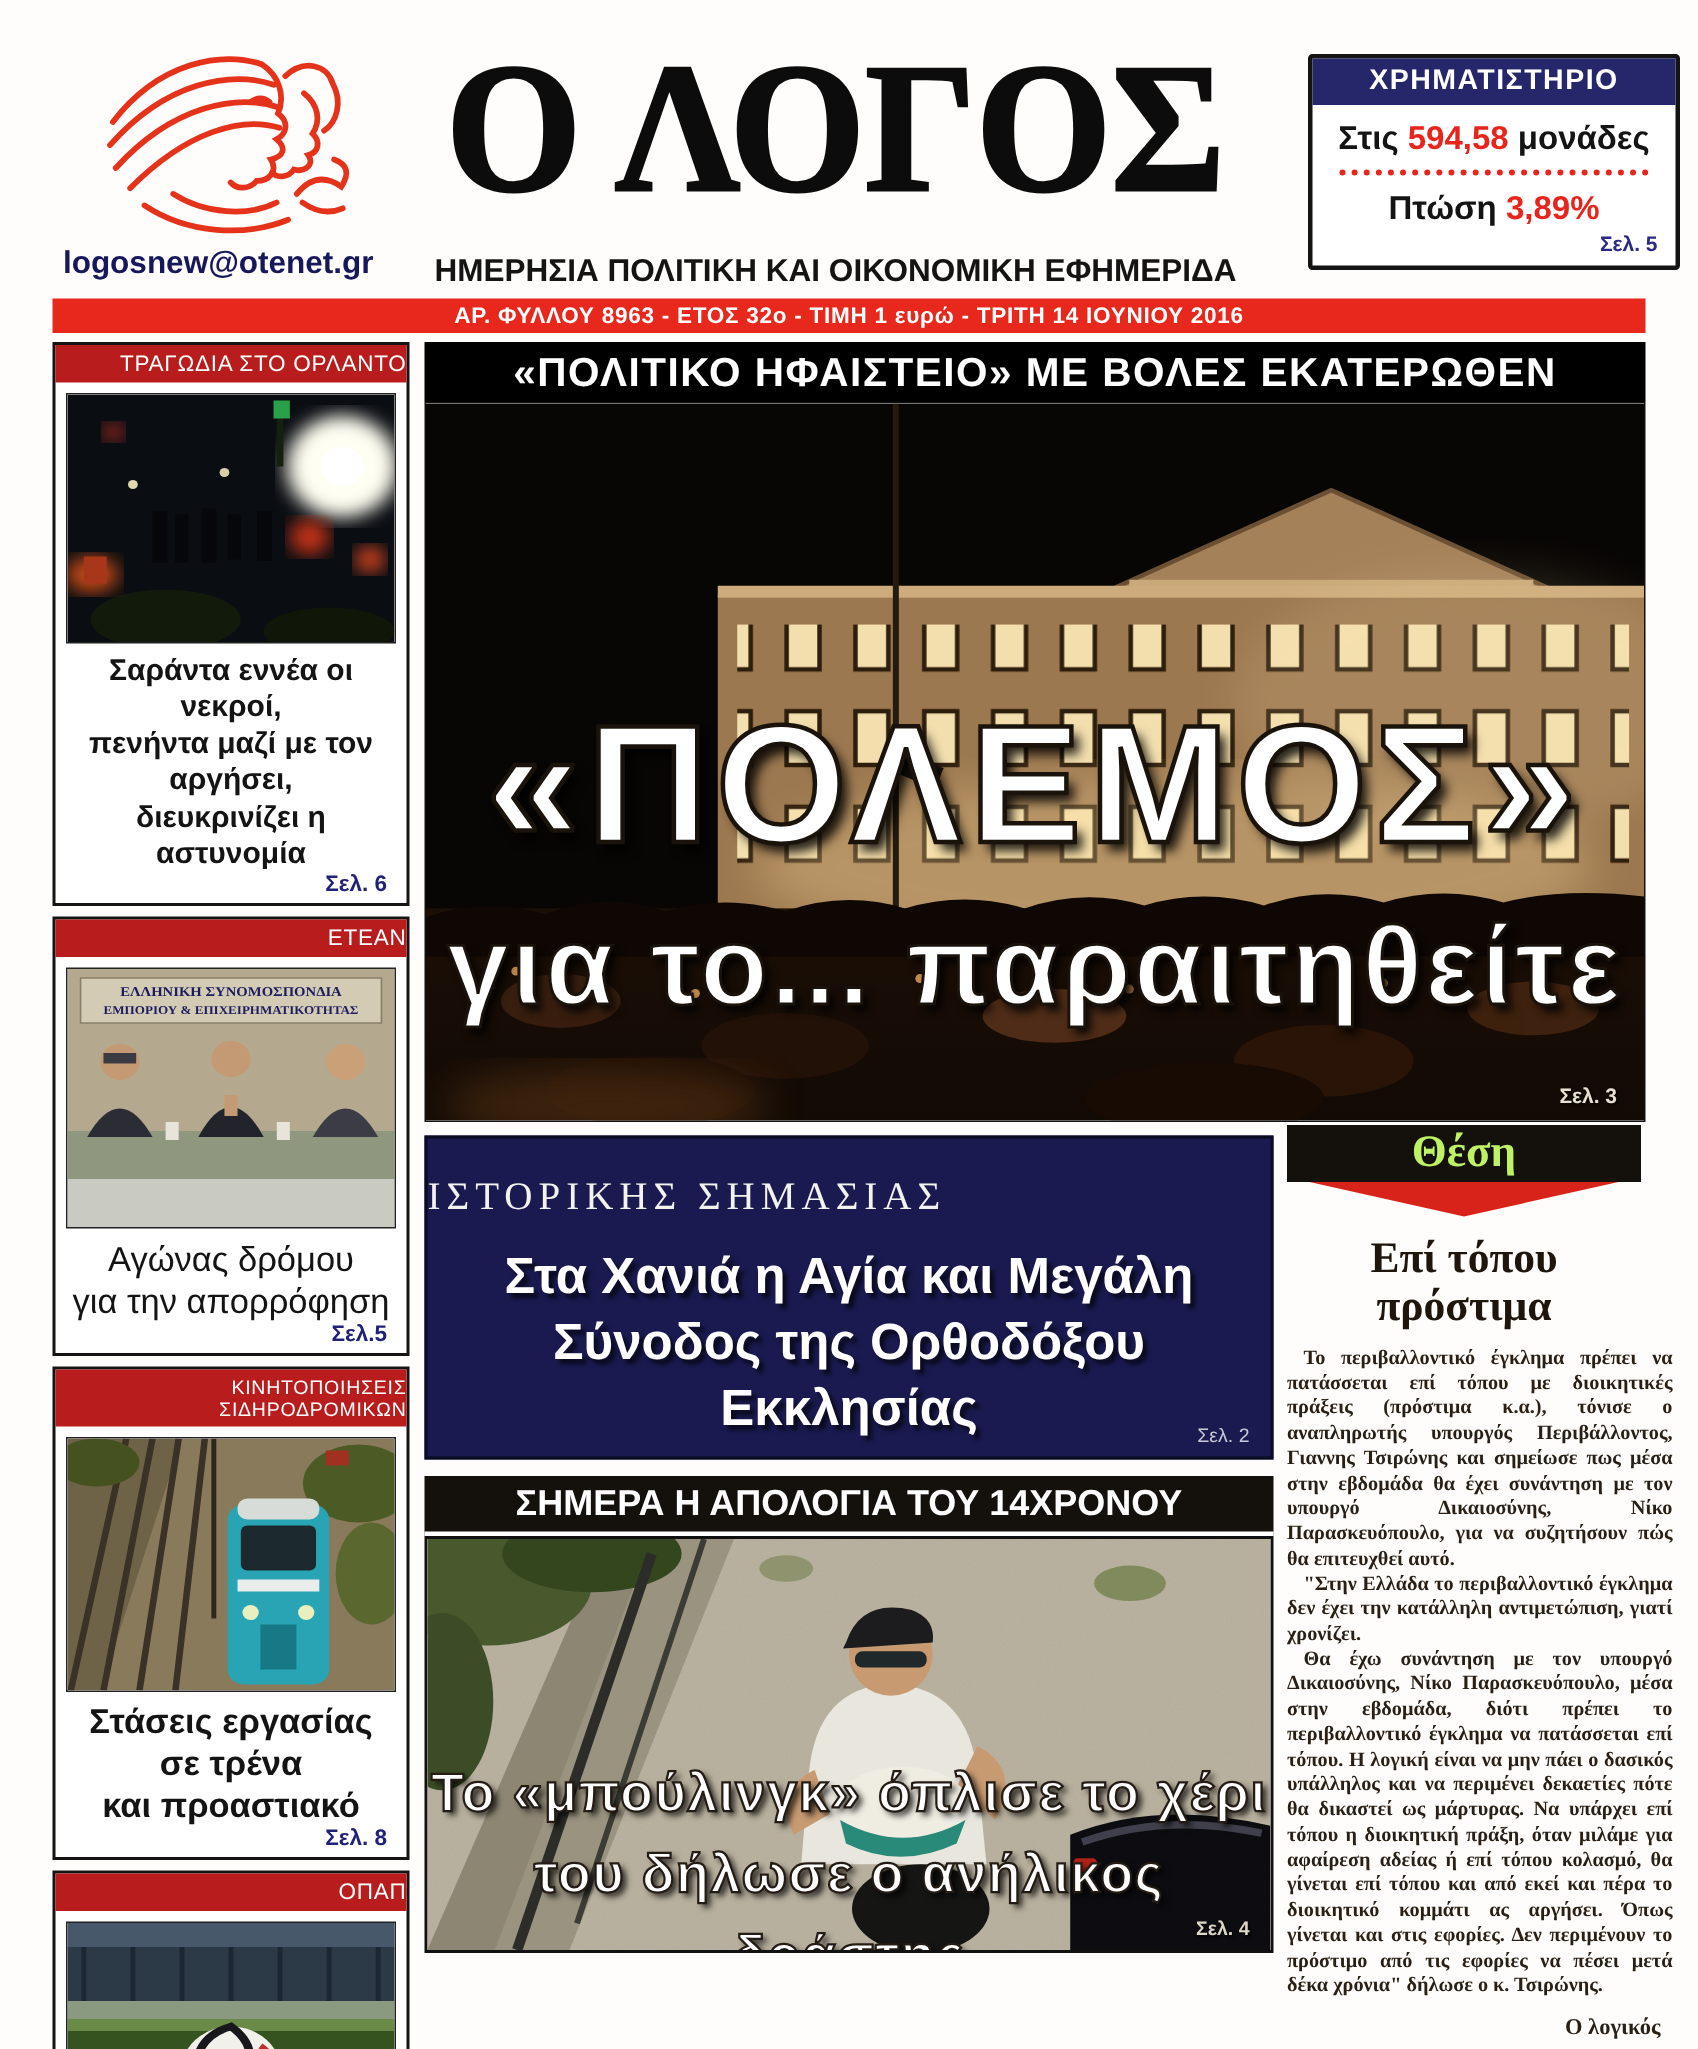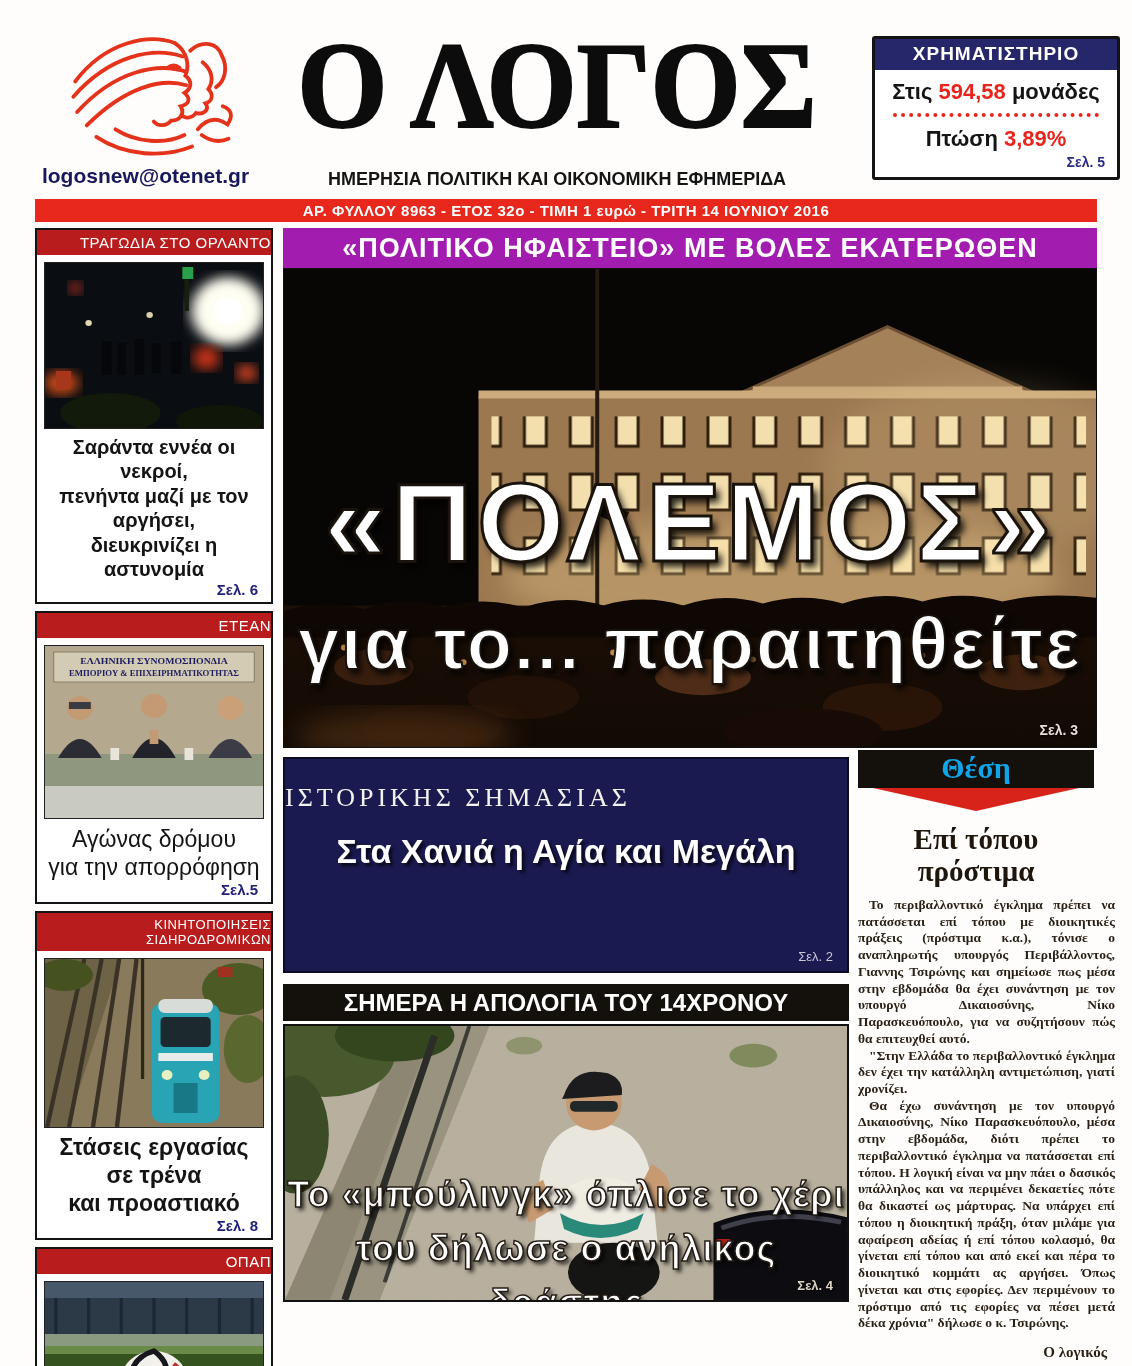--- a/index.html
+++ b/index.html
@@ -8,21 +8,21 @@
 
   
   .logo{position:absolute;left:58px;top:22px;width:182px;height:142px;}
   .email{position:absolute;left:28px;top:164px;width:235px;text-align:center;
          font-weight:bold;font-size:21px;color:#17175c;}
   .masthead{position:absolute;left:260px;top:14px;width:594px;text-align:center;
             font-family:"Liberation Serif",serif;font-weight:bold;font-size:116px;
             line-height:1.18;color:#0c0c0c;white-space:nowrap;
             -webkit-text-stroke:2px #0c0c0c;transform:scaleY(1.06);transform-origin:top;}
   .subtitle{position:absolute;left:268px;top:169px;width:578px;text-align:center;
-            font-weight:bold;font-size:18px;color:#141414;}
+            font-weight:bold;font-size:21px;color:#141414;}
 
   .stockbox{position:absolute;left:872px;top:36px;width:242px;background:#fff;
             border:3px solid #141414;border-radius:3px;}
   .stockbox-header{background:#26266b;color:#fff;text-align:center;font-weight:bold;
                    font-size:19px;padding:4px 0 5px;letter-spacing:1px;}
   .stock-line{text-align:center;font-weight:bold;font-size:22px;color:#141414;padding-top:9px;}
   .stock-value{color:#e8251c;}
   .stock-dots{border-top:4px dotted #e8251c;margin:8px 18px 0;}
   .stock-pageref{text-align:right;color:#2a2a86;font-weight:bold;font-size:14px;
                  padding:2px 12px 7px;}
@@ -41,21 +41,21 @@
   .side-photo svg{display:block;width:100%;height:100%;}
   .side-headline{text-align:center;color:#141414;padding:1px 4px 0;}
   .side-headline .hl{display:block;}
   .h-reg{font-weight:600;font-size:20px;line-height:1.22;}
   .h-med{font-weight:500;font-size:23px;line-height:1.22;}
   .h-bold{font-weight:700;font-size:23px;line-height:1.2;}
   .side-pageref{text-align:right;font-weight:bold;color:#21217a;font-size:15px;
                 padding:0 13px 4px;margin-left:21px;}
 
   
-  .banner1{position:absolute;left:283px;top:228px;width:814px;height:40px;background:#a21caf;
+  .banner1{position:absolute;left:283px;top:228px;width:814px;height:40px;background:#000000;
            color:#fff;font-weight:bold;font-size:27px;text-align:center;line-height:40px;
            letter-spacing:1px;}
   .main-photo{position:absolute;left:283px;top:268px;width:814px;height:480px;
               border:1px solid #111;box-sizing:border-box;overflow:hidden;}
   .main-photo svg{display:block;width:100%;height:100%;}
   .main-h1{position:absolute;left:0;right:0;top:198px;text-align:center;color:#fff;
            font-weight:bold;font-size:112px;line-height:1;letter-spacing:5px;
            -webkit-text-stroke:3px #1a130c;text-shadow:5px 6px 7px rgba(0,0,0,.85);}
   .main-h2{position:absolute;left:0;right:0;top:338px;text-align:center;color:#fff;
            font-weight:bold;font-size:74px;line-height:1;letter-spacing:2px;
@@ -82,21 +82,21 @@
   .photo2 svg{display:block;width:100%;height:100%;}
   .photo2-h{position:absolute;left:0;right:0;top:142px;text-align:center;color:#fff;
             font-weight:bold;font-size:36px;line-height:1.5;letter-spacing:1px;
             -webkit-text-stroke:1.5px #241c14;text-shadow:3px 3px 4px rgba(0,0,0,.85);}
   .photo2-h .hl{display:block;}
   .photo2-pageref{position:absolute;right:14px;bottom:7px;color:#ddd5c6;font-size:13px;
                   font-weight:bold;text-shadow:1px 1px 2px #000;}
 
   
   .opinion{position:absolute;left:858px;top:750px;width:257px;}
-  .opinion-ribbon{width:236px;height:38px;background:#14100c;color:#0ea5e9;text-align:center;
+  .opinion-ribbon{width:236px;height:38px;background:#14100c;color:#bef264;text-align:center;
                   font-family:"Liberation Serif",serif;font-weight:bold;font-size:30px;
                   line-height:36px;}
   .opinion-chevron{width:0;height:0;border-left:103px solid transparent;
                    border-right:103px solid transparent;border-top:23px solid #d8231a;
                    margin-left:15px;}
   .opinion-title{font-family:"Liberation Serif",serif;font-weight:bold;font-size:29px;
                  line-height:1.12;text-align:center;color:#1e150c;margin:12px 0 9px;width:236px;}
   .opinion-title .hl{display:block;}
   .opinion-body{font-family:"Liberation Serif",serif;font-weight:bold;font-size:13.5px;
                 line-height:1.24;color:#291f15;text-align:justify;}
@@ -330,20 +330,21 @@
     </svg>
     <div class="main-h1">«ΠΟΛΕΜΟΣ»</div>
     <div class="main-h2">για το... παραιτηθείτε</div>
     <div class="main-pageref">Σελ. 3</div>
   </div>
 
   <div class="bluebox">
     <div class="bluebox-kicker">ΙΣΤΟΡΙΚΗΣ ΣΗΜΑΣΙΑΣ</div>
     <div class="bluebox-headline">
       <span class="hl">Στα Χανιά η Αγία και Μεγάλη</span>
+      <span class="hl">Σύνοδος της Ορθοδόξου Εκκλησίας</span>
     </div>
     <div class="bluebox-pageref">Σελ. 2</div>
   </div>
 
   <div class="banner2">ΣΗΜΕΡΑ Η ΑΠΟΛΟΓΙΑ ΤΟΥ 14ΧΡΟΝΟΥ</div>
 
   <div class="photo2">
     <svg viewBox="0 0 564 278" preserveAspectRatio="none">
       <defs>
         <filter id="noise1" x="0" y="0" width="100%" height="100%">

